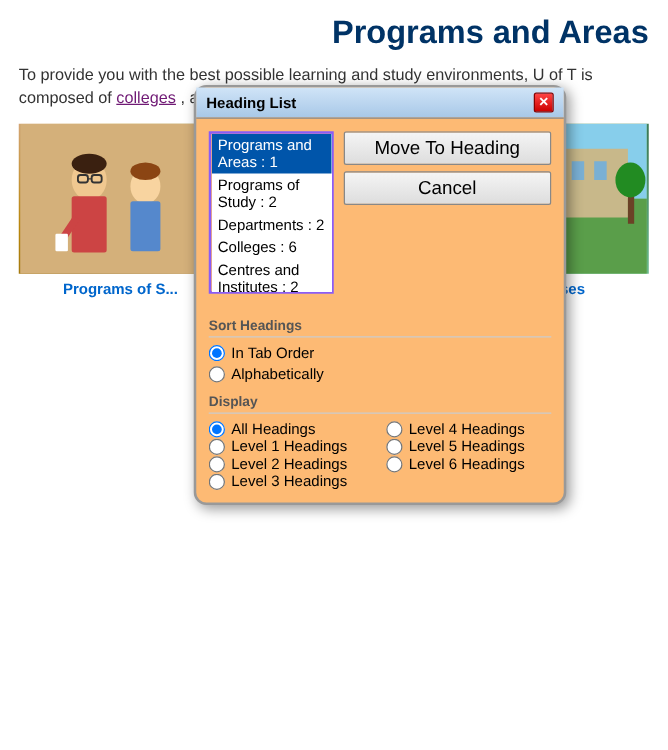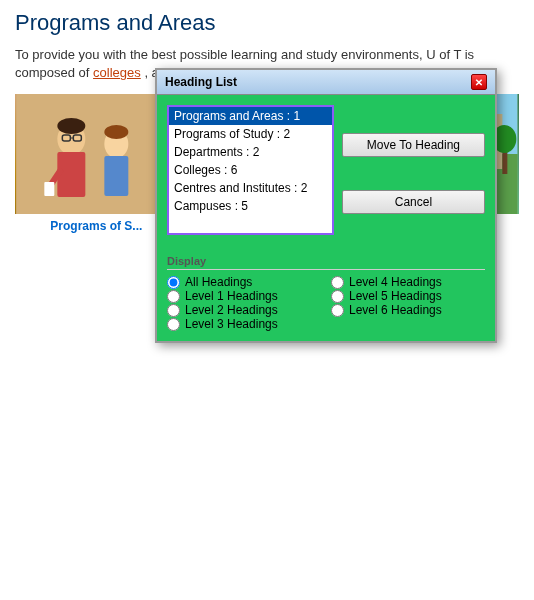--- a/index.html
+++ b/index.html
@@ -13,35 +13,36 @@
       position: relative;
     }
 
     
     .page-bg {
       padding: 10px 15px;
       position: relative;
     }
 
     .page-title {
-      font-size: 22px;
-      font-weight: normal;
+      font-size: 26px;
+      font-weight: bold;
       color: #003366;
       margin-bottom: 10px;
+      text-align: right;
     }
 
     .page-intro {
       font-size: 13px;
       color: #333;
       margin-bottom: 12px;
       line-height: 1.4;
     }
 
     .page-intro a {
-      color: #c2410c;
+      color: #701a75;
       text-decoration: underline;
     }
 
     
     .image-grid {
       display: grid;
       grid-template-columns: 1fr 1fr 1fr;
       gap: 8px;
       margin-top: 6px;
     }
@@ -98,24 +99,24 @@
       display: flex;
       align-items: flex-start;
       justify-content: center;
     }
 
     
     .dialog {
       position: absolute;
       top: 68px;
       left: 155px;
-      width: 342px;
-      background: #22c55e;
+      width: 298px;
+      background: #fdba74;
       border: 2px solid #999;
-      border-radius: 0;
+      border-radius: 10px;
       box-shadow: 3px 3px 10px rgba(0,0,0,0.4);
     }
 
     .dialog-titlebar {
       background: linear-gradient(to bottom, #d0e4f7 0%, #a8c8e8 100%);
       padding: 4px 8px;
       display: flex;
       align-items: center;
       justify-content: space-between;
       border-bottom: 1px solid #888;
@@ -183,26 +184,25 @@
       flex-direction: column;
       gap: 5px;
       padding-top: 0;
     }
 
     .btn {
       background: linear-gradient(to bottom, #f5f5f5 0%, #ddd 100%);
       border: 1px solid #888;
       border-radius: 2px;
       padding: 4px 24px;
-      font-size: 12px;
+      font-size: 15px;
       cursor: pointer;
       white-space: nowrap;
       min-width: 90px;
       text-align: center;
-      margin-top: 28px;
     }
 
     
     .section-label {
       font-size: 11px;
       font-weight: bold;
       color: #555;
       margin-bottom: 5px;
       border-bottom: 1px solid #ccc;
       padding-bottom: 2px;
@@ -355,20 +355,33 @@
             <div class="heading-list-item">Campuses : 5</div>
           </div>
         </div>
 
         <div class="btn-section">
           <button class="btn">Move To Heading</button>
           <button class="btn">Cancel</button>
         </div>
       </div>
 
+      <div>
+        <div class="section-label">Sort Headings</div>
+        <div class="radio-group">
+          <label class="radio-item">
+            <input type="radio" name="sort" checked="" style="">
+            <span>In Tab Order</span>
+          </label>
+          <label class="radio-item">
+            <input type="radio" name="sort" style="">
+            <span>Alphabetically</span>
+          </label>
+        </div>
+      </div>
 
       <div class="display-section">
         <div class="section-label">Display</div>
         <div class="display-grid">
           <div>
             <label class="radio-item">
               <input type="radio" name="display" checked="" style="">
               <span>All Headings</span>
             </label>
             <label class="radio-item">

